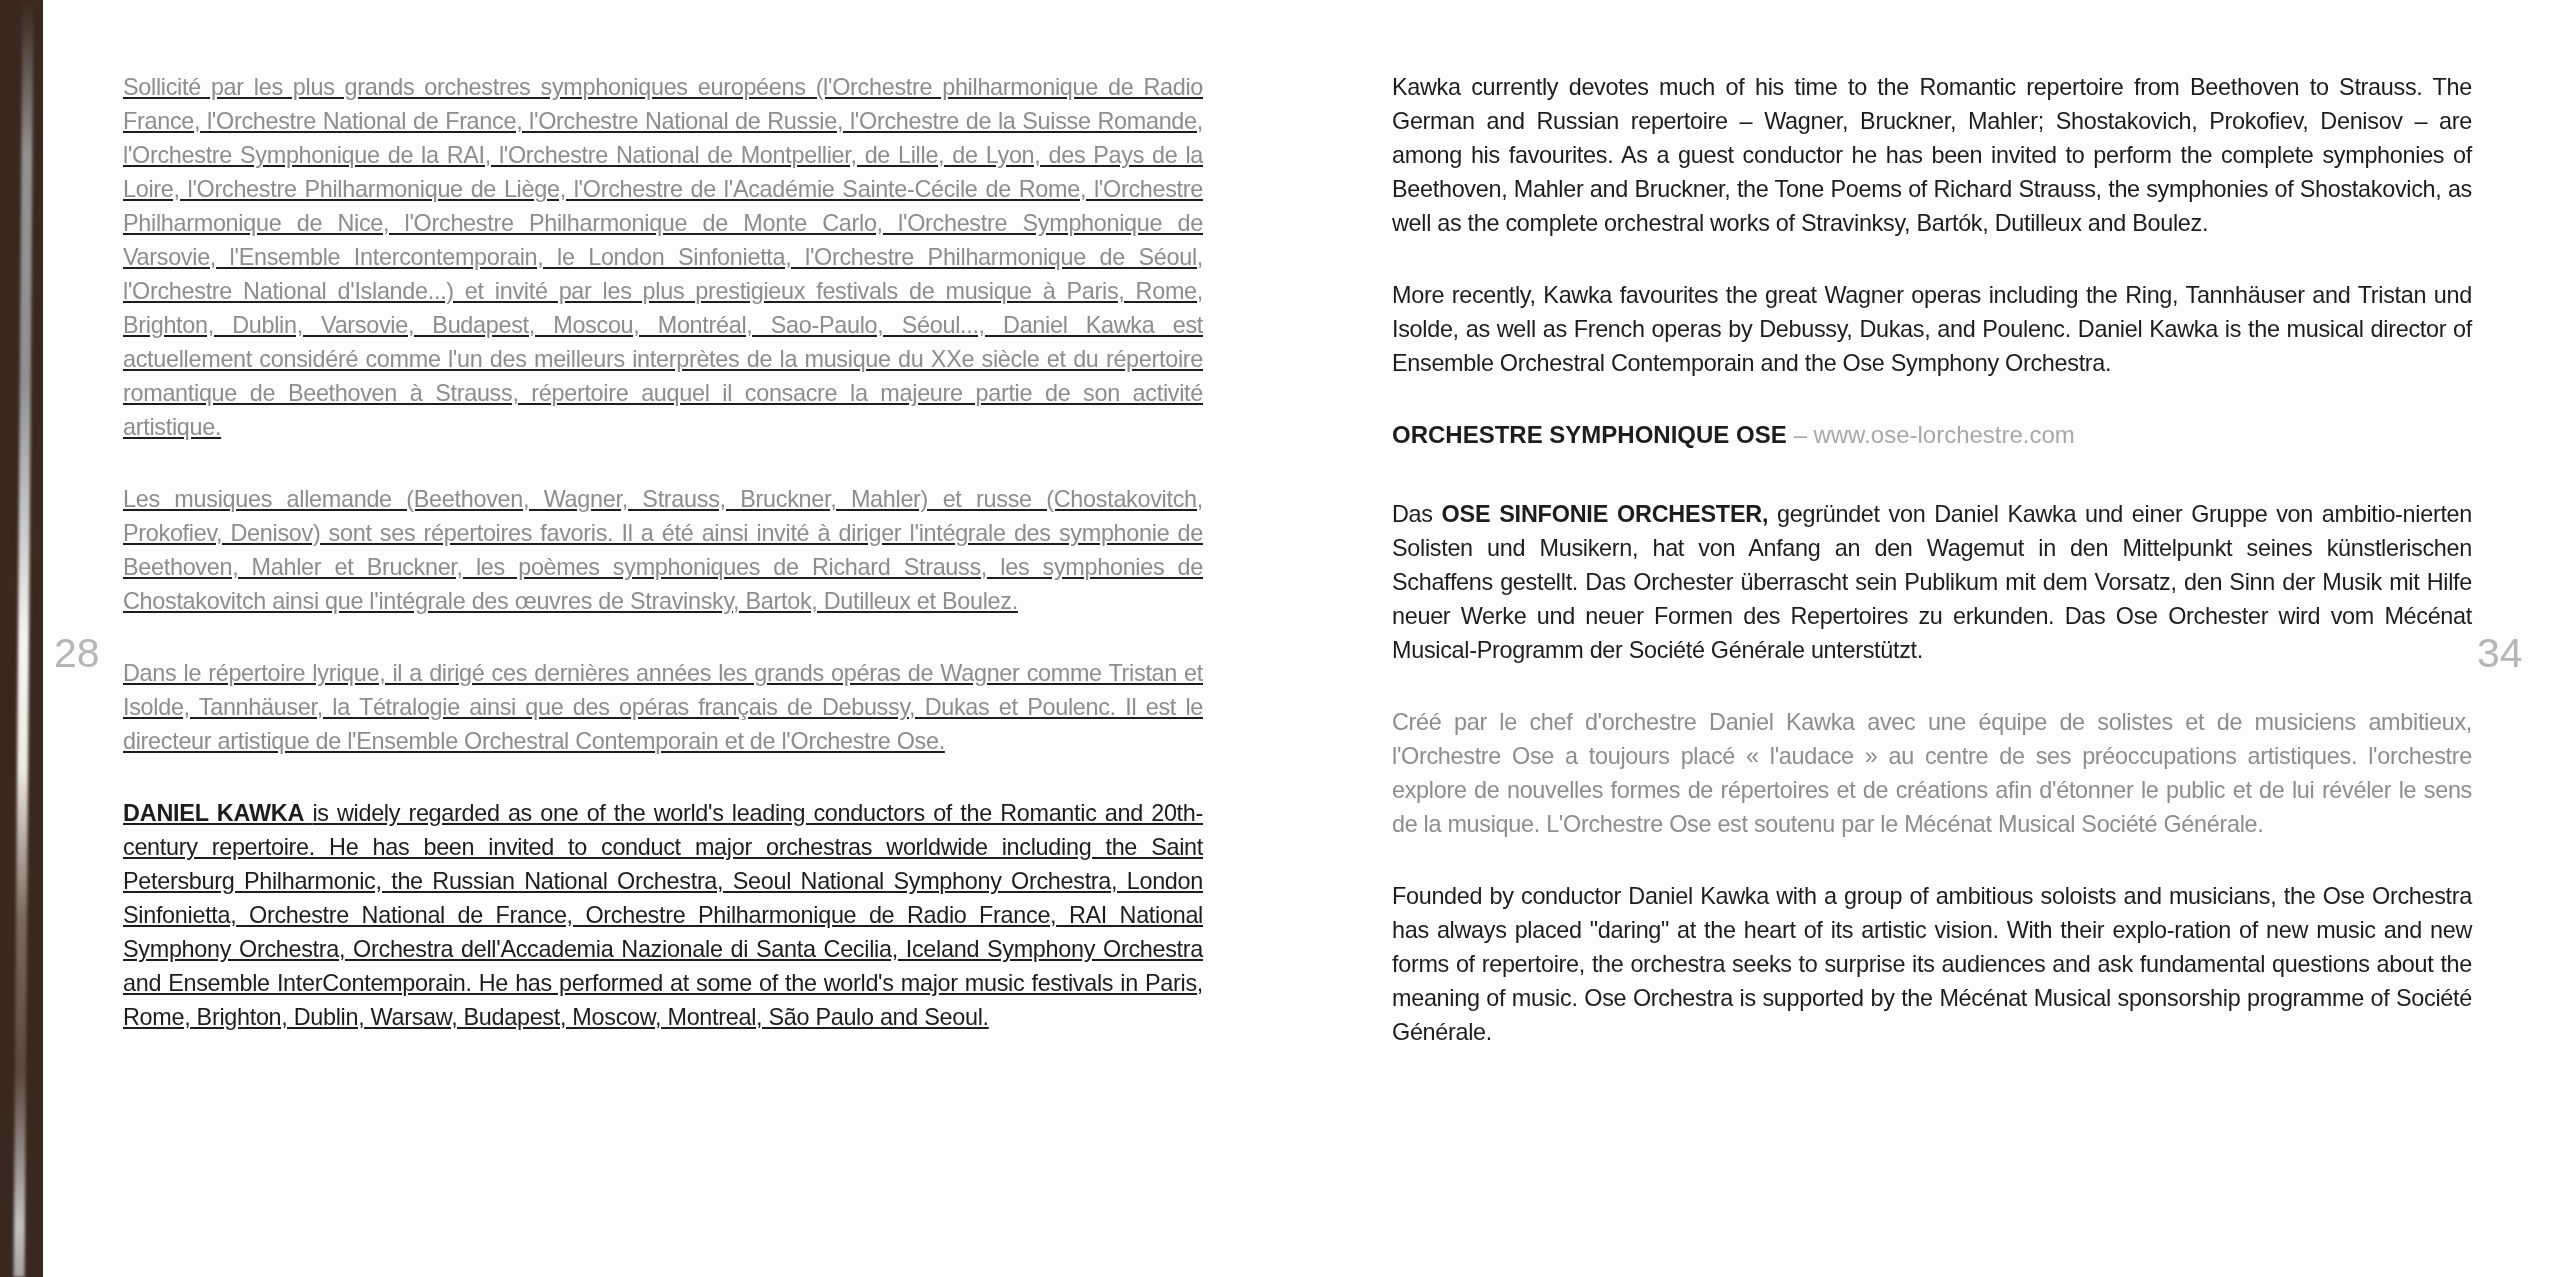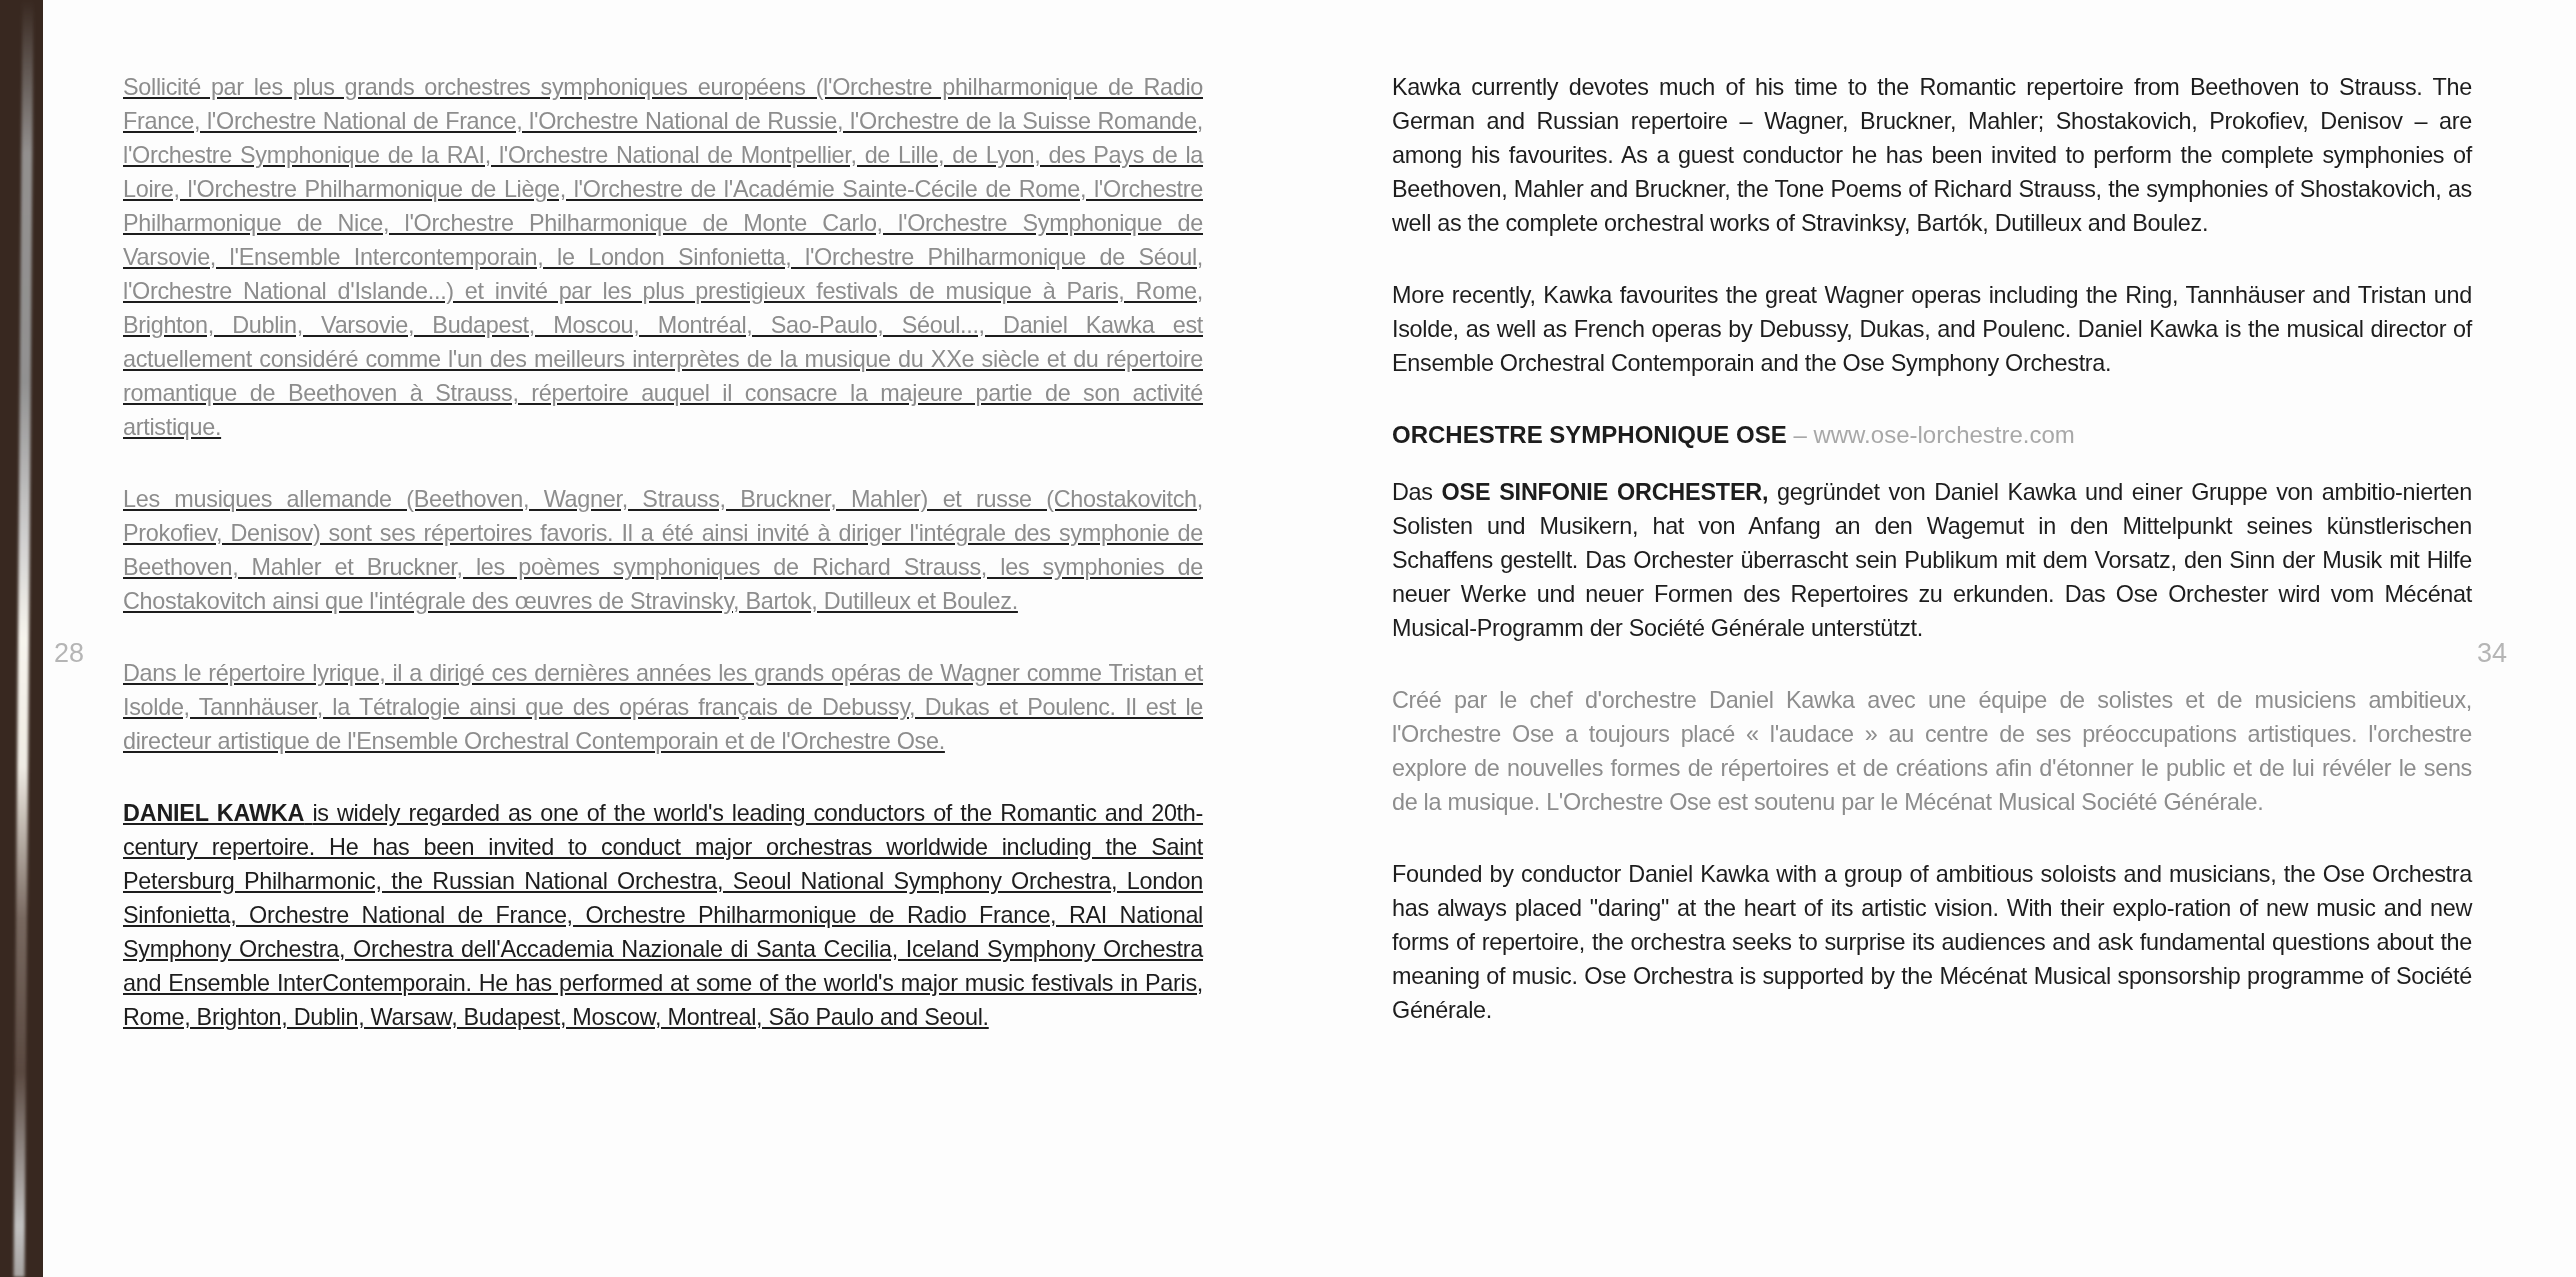--- a/index.html
+++ b/index.html
@@ -65,38 +65,38 @@
   }
   .col.left  { left: 123px; text-decoration: underline; }
   .col.right { left: 1392px; }
 
   .col p { margin: 0 0 38px 0; }
   .col p.gray { color: #8d8d8d; }
   .col p.bio  { margin-top: 7.2px; }
   .col strong { font-weight: 700; letter-spacing: -0.2px; }
 
   h2.section-heading {
-    margin: 27px 0 23px 0;
+    margin: 27px 0 45px 0;
     font-size: 24px;
     line-height: 34px;
     font-weight: 700;
     color: #1d1d1d;
     text-align: left;
     letter-spacing: 0;
   }
   h2.section-heading .url {
     font-weight: 400;
     color: #a8a8a8;
   }
 
   
   .page-number {
     position: absolute;
     top: 631px;
-    font-size: 27px;
+    font-size: 41px;
     line-height: 45px;
     color: #b5b5b5;
     letter-spacing: 0;
   }
   .page-number.left  { left: 54px; }
   .page-number.right { left: 2477px; }
 </style>
 </head>
 <body>
 

